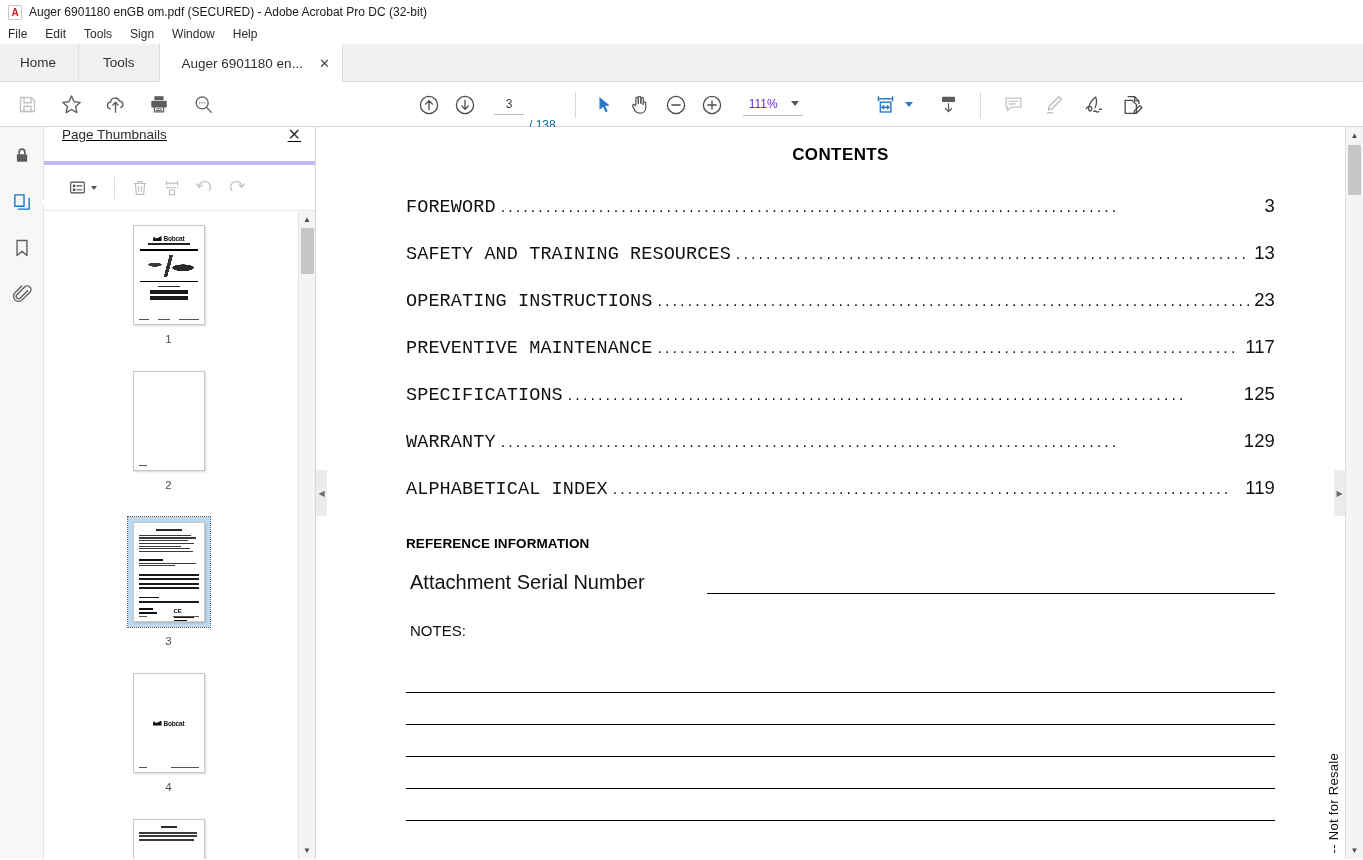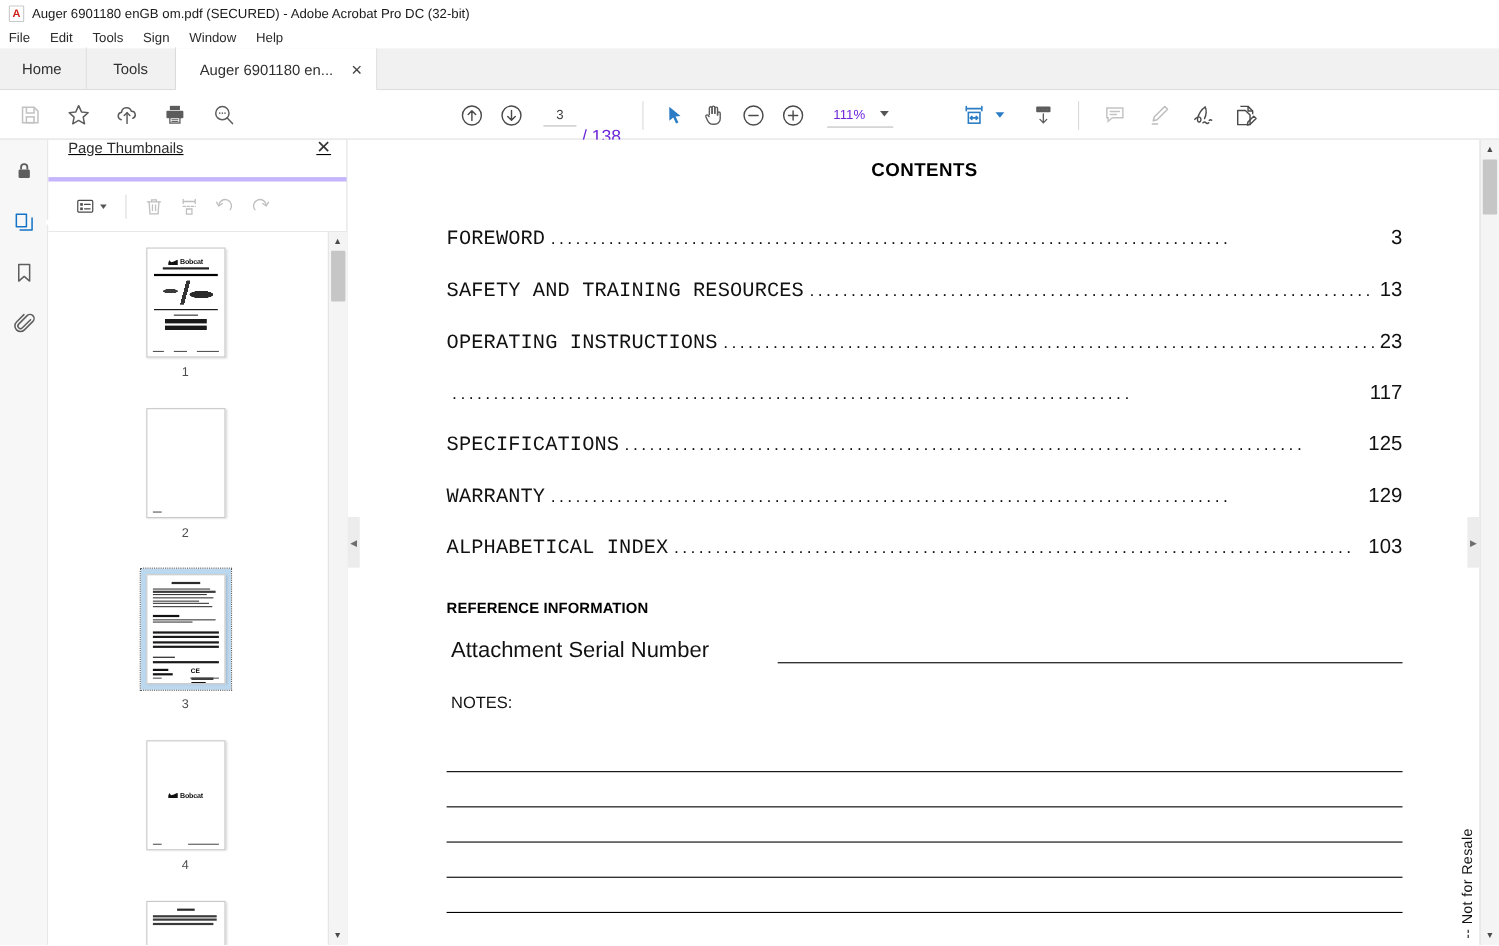--- a/index.html
+++ b/index.html
@@ -89,21 +89,21 @@
   .pagefield {
     display: flex; align-items: center; gap: 5px;
     margin: 0 8px 0 10px;
   }
   .page-input {
     width: 30px; height: 21px; border: none;
     border-bottom: 1px solid #bbbbbb; background: transparent;
     text-align: center; font-size: 12px; color: #3c3c3c;
     font-family: "Liberation Sans", sans-serif; outline: none;
   }
-  .page-total { font-size: 16px; color: #6d28d9; white-space: nowrap; margin-top: 40px; }
+  .page-total { font-size: 12px; color: #0369a1; white-space: nowrap; margin-top: 40px; }
   .zoomfield {
     display: flex; align-items: center; gap: 13px;
     margin-left: 12px; padding: 0 4px 1px 6px;
     border-bottom: 1px solid #bbbbbb; height: 23px;
   }
   .zoom-val { font-size: 12px; color: #6d28d9; }
   .caret { width: 0; height: 0;
     border-left: 4px solid transparent; border-right: 4px solid transparent;
     border-top: 5px solid #555; }
   .caret.blue { border-top-color: #2b7cc4; }
@@ -239,21 +239,21 @@
   .collapse-left { left: 0; }
   .collapse-right { right: 18px; }
 
   .page {
     position: absolute; left: 0; right: 18px; top: 0; bottom: 0;
     background: #ffffff; padding: 18px 70px 0 90px;
     overflow: hidden;
   }
   .doc-title {
     text-align: center; font-size: 17px; font-weight: bold;
-    color: #000; letter-spacing: .4px; margin-bottom: 40px;
+    color: #000; letter-spacing: .4px; margin-bottom: 30px;
     font-family: "Liberation Sans", sans-serif;
   }
   .toc-row {
     display: flex; align-items: baseline;
     font-size: 18.5px; color: #111; margin-bottom: 24px;
     font-family: "Liberation Sans", sans-serif;
     letter-spacing: .1px;
   }
   .toc-name { white-space: nowrap; font-family: Liberation Mono, monospace; }
   .toc-dots {
@@ -706,40 +706,41 @@
         <span class="toc-page">13</span>
       </div>
 
       <div class="toc-row">
         <span class="toc-name">OPERATING INSTRUCTIONS</span>
         <span class="toc-dots">..................................................................................</span>
         <span class="toc-page">23</span>
       </div>
 
       <div class="toc-row">
+        <span class="toc-name">PREVENTIVE MAINTENANCE</span>
         <span class="toc-dots">..................................................................................</span>
         <span class="toc-page">117</span>
       </div>
 
       <div class="toc-row">
         <span class="toc-name">SPECIFICATIONS</span>
         <span class="toc-dots">..................................................................................</span>
         <span class="toc-page">125</span>
       </div>
 
       <div class="toc-row">
         <span class="toc-name">WARRANTY</span>
         <span class="toc-dots">..................................................................................</span>
         <span class="toc-page">129</span>
       </div>
 
       <div class="toc-row">
         <span class="toc-name">ALPHABETICAL INDEX</span>
         <span class="toc-dots">..................................................................................</span>
-        <span class="toc-page">103</span>
+        <span class="toc-page">119</span>
       </div>
 
       <div class="ref-head">REFERENCE INFORMATION</div>
 
       <div class="serial-row">
         <span class="serial-label">Attachment Serial Number</span>
         <span class="serial-line"></span>
       </div>
 
       <div class="notes-label">NOTES:</div>

